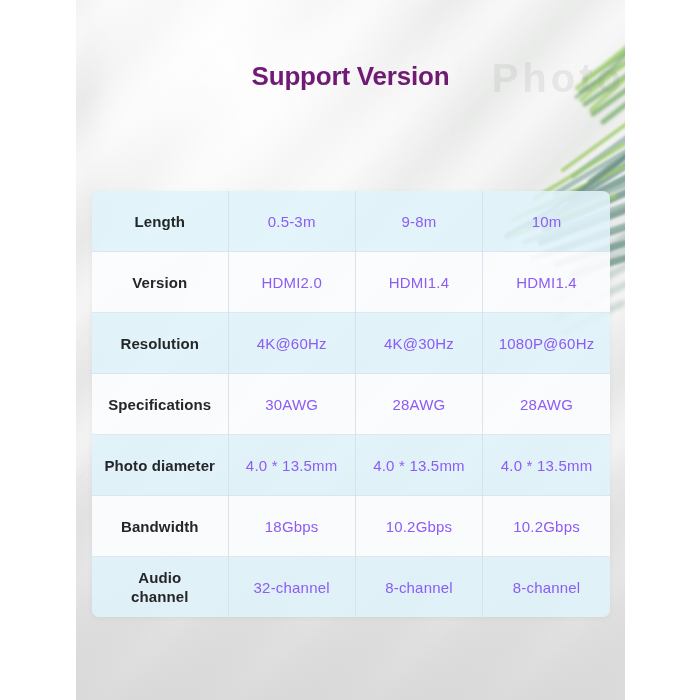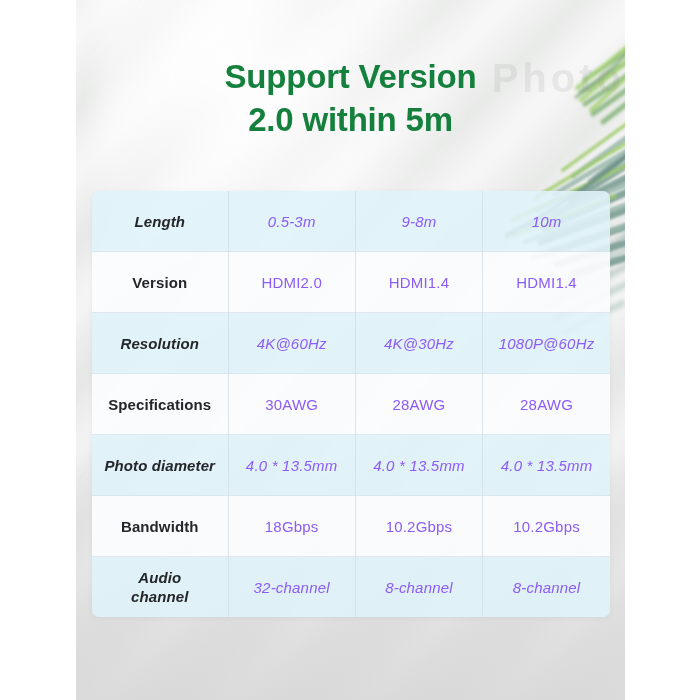--- a/index.html
+++ b/index.html
@@ -85,23 +85,23 @@
   .frond-mid    { right: -60px; top: 104px; width: 290px; height: 190px; filter: blur(1.1px); }
   .frond-low    { right: -30px; top: 205px; width: 210px; height: 150px; filter: blur(2.2px); opacity:.55; }
 
   
   .headline {
     position: absolute;
     left: 76px;
     top: 55px;
     width: 549px;
     text-align: center;
-    color: #15803d;
+    color: #701a75;
     font-weight: bold;
-    font-size: 33px;
+    font-size: 26px;
     line-height: 43px;
     letter-spacing: -0.2px;
     z-index: 4;
   }
   .headline .l2 { display: block; }
 
   .watermark {
     position: absolute;
     left: 76px;
     top: 56px;
@@ -139,21 +139,21 @@
     font-size: 15px;
     border-right: 1px solid rgba(214,226,234,.95);
     border-bottom: 1px solid rgba(214,226,234,.75);
   }
   table.spec td:last-child { border-right: none; }
   table.spec tr:last-child td { border-bottom: none; }
 
   col.c-label { width: 136px; }
   col.c-data  { width: 127.3px; }
 
-  tr.rowA td { background: rgba(224,242,251,0.88); font-style: italic; }
+  tr.rowA td { background: rgba(224,242,251,0.88); }
   tr.rowB td { background: rgba(251,252,253,0.94); }
 
   td.label {
     color: #242729;
     font-weight: bold;
     font-size: 15.5px;
     letter-spacing: .1px;
     line-height: 19px;
   }
   td.val {
@@ -234,21 +234,20 @@
       </svg>
     </div>
 
     <div class="floorshade"></div>
   </div>
 
   <div class="watermark">Photo</div>
 
   <div class="headline">
     <span>Support Version</span>
-    <span class="l2">2.0 within 5m</span>
   </div>
 
   <div class="table-wrap">
     <table class="spec">
       <colgroup>
         <col class="c-label">
         <col class="c-data">
         <col class="c-data">
         <col class="c-data">
       </colgroup>

